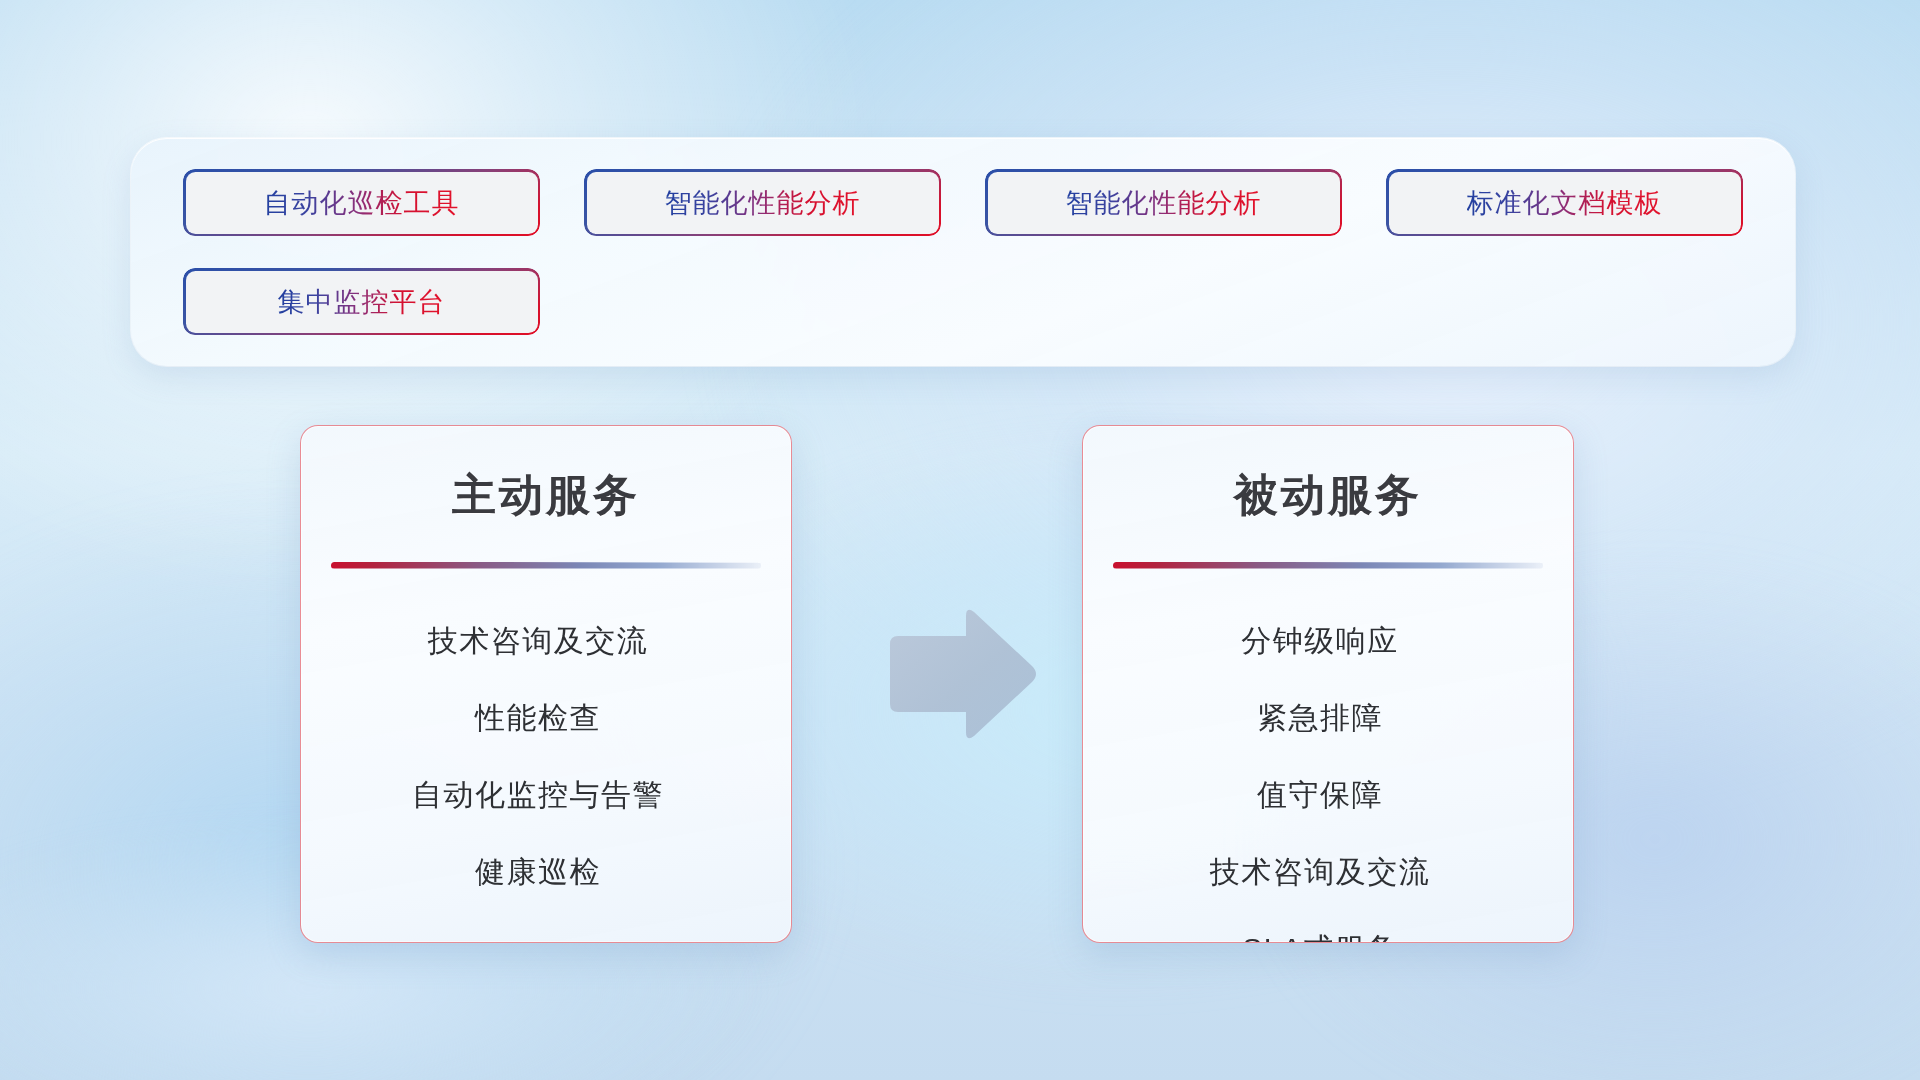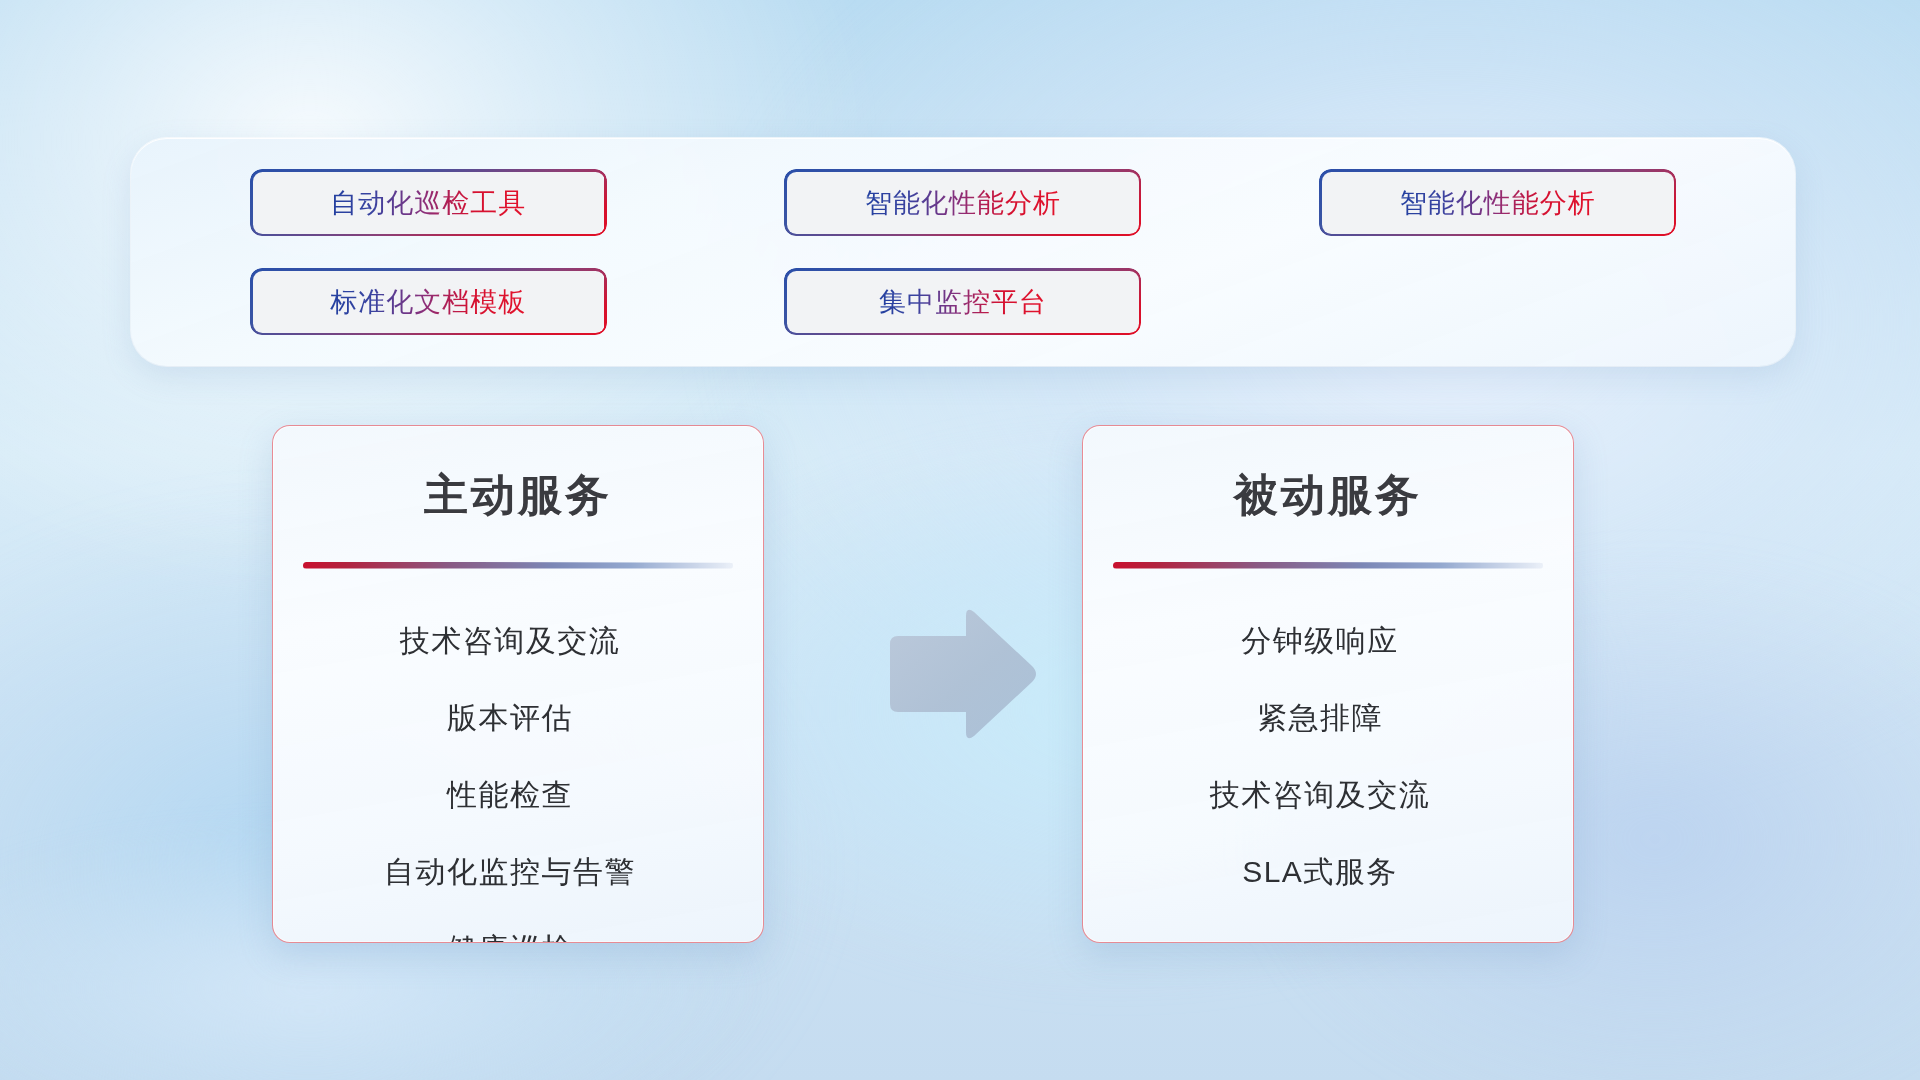--- a/index.html
+++ b/index.html
@@ -84,21 +84,21 @@
     box-shadow:
       0 10px 30px rgba(110,150,195,0.18),
       0 1px 0 rgba(255,255,255,0.95) inset,
       0 0 0 1px rgba(255,255,255,0.75);
     backdrop-filter: blur(2px);
   }
   #pill-grid {
     position: absolute;
     inset: 0;
     display: grid;
-    grid-template-columns: repeat(3, 1fr);
+    grid-template-columns: repeat(4, 1fr);
     grid-template-rows: repeat(2, 1fr);
     align-items: center;
     justify-items: center;
     padding: 18px 30px;
     box-sizing: border-box;
     row-gap: 6px;
   }
   .pill {
     position: relative;
     width: 356px;
@@ -149,21 +149,21 @@
     height: 518px;
     border-radius: 18px;
     box-sizing: border-box;
     background: linear-gradient(170deg, rgba(243,248,253,0.97) 0%, rgba(250,252,255,0.98) 35%, rgba(246,250,254,0.97) 72%, rgba(238,245,252,0.96) 100%);
     border: 1px solid rgba(220,50,62,0.55);
     box-shadow:
       0 12px 34px rgba(105,145,190,0.22),
       0 0 0 1px rgba(255,255,255,0.55) inset;
     overflow: hidden;
   }
-  #card-proactive { left: 272px; }
+  #card-proactive { left: 300px; }
   #card-reactive  { left: 1082px; }
 
   .card-title {
     margin-top: 40px;
     text-align: center;
     font-size: 44px;
     font-weight: 700;
     letter-spacing: 3px;
     color: #3a3b40;
     text-shadow: 0 1px 0 rgba(255,255,255,0.9);
@@ -237,21 +237,20 @@
       </div>
 
     </div>
   </section>
 
   <section id="card-proactive" class="card">
     <h2 class="card-title">主动服务</h2>
     <div class="card-rule"></div>
     <ul class="card-list">
       <li>技术咨询及交流</li>
-      <li>版本评估</li>
       <li>性能检查</li>
       <li>自动化监控与告警</li>
       <li>健康巡检</li>
     </ul>
   </section>
 
   <div id="flow-arrow">
     <svg width="162" height="140" viewBox="0 0 162 140">
       <defs>
         <linearGradient id="arrowGrad" x1="0" y1="0" x2="1" y2="1">
@@ -275,18 +274,19 @@
                Z"></path>
     </svg>
   </div>
 
   <section id="card-reactive" class="card">
     <h2 class="card-title">被动服务</h2>
     <div class="card-rule"></div>
     <ul class="card-list">
       <li>分钟级响应</li>
       <li>紧急排障</li>
+      <li>值守保障</li>
       <li>技术咨询及交流</li>
       <li>SLA式服务</li>
     </ul>
   </section>
 
 </div>
 
 </body></html>

